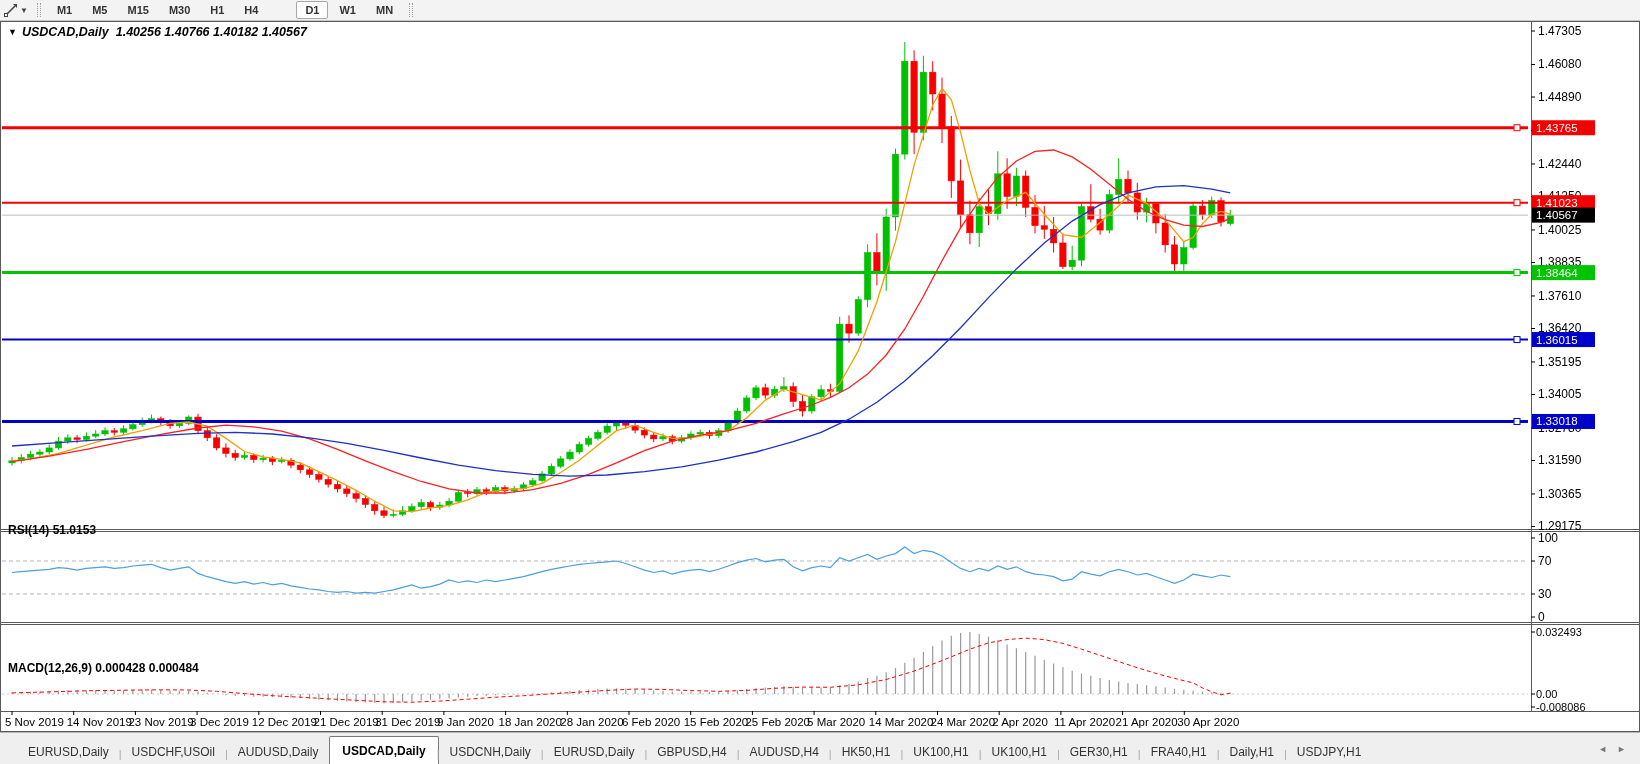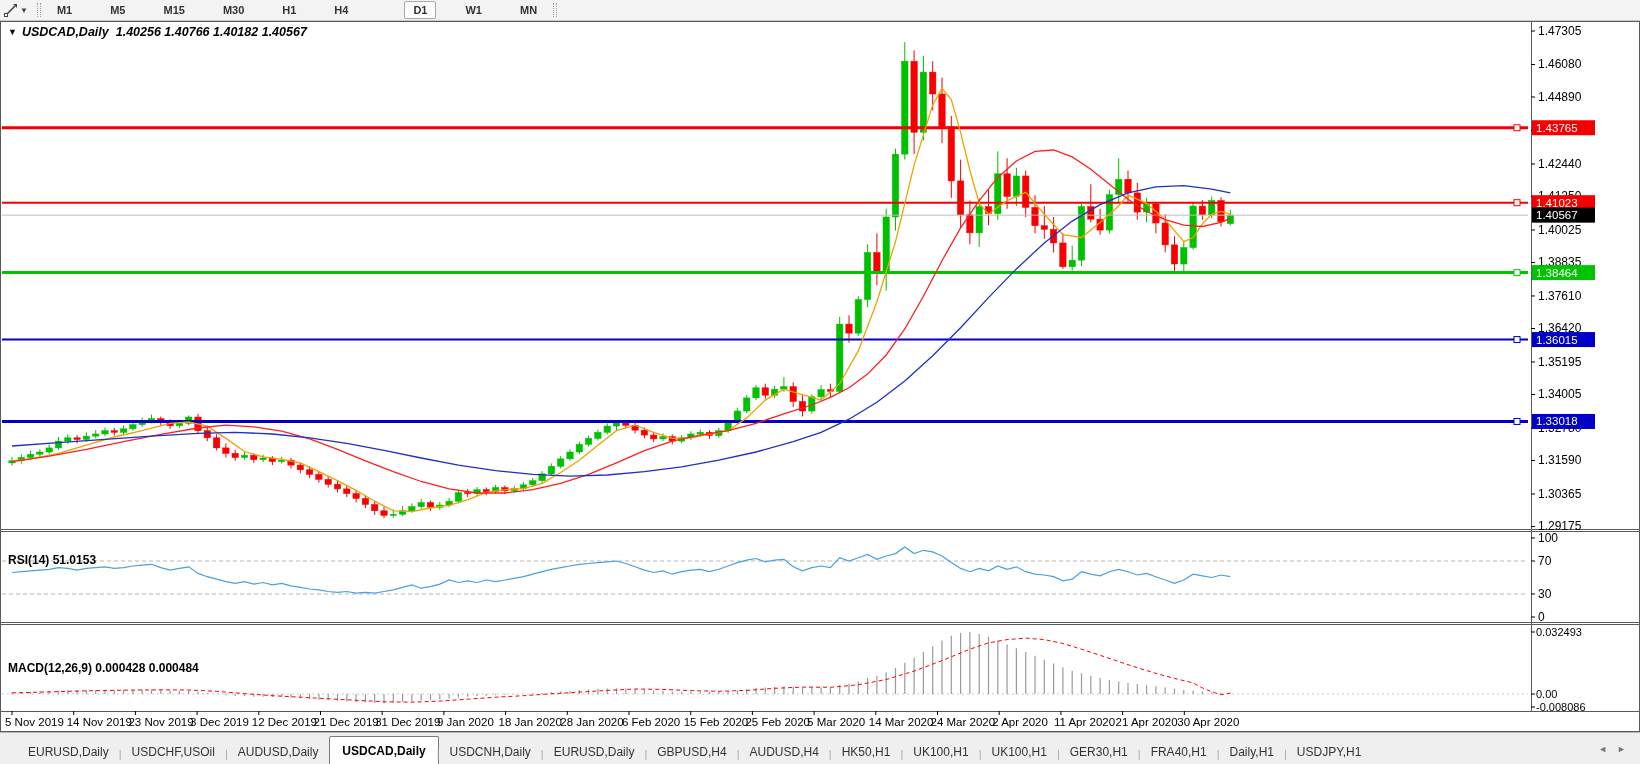--- a/index.html
+++ b/index.html
@@ -7,21 +7,21 @@
               font-family:"Liberation Sans", sans-serif; background:#ffffff; }
 
   
   .toolbar { position:absolute; top:0; left:0; width:1640px; height:21px;
              background:#f3f3f3; border-bottom:1px solid #c9c9c9;
              display:flex; align-items:center; }
   .grip { width:4px; height:14px; margin:0 6px;
           border-left:1px dotted #9f9f9f; border-right:1px dotted #9f9f9f; }
   .tool-icon { display:inline-flex; align-items:center; margin-left:3px; cursor:pointer; }
   .dd-arrow { font-size:8px; color:#444; margin:0 3px 0 1px; cursor:pointer; }
-  .tf-group { display:flex; align-items:center;gap:18px; }
+  .tf-group { display:flex; align-items:center; }
   .tf-btn { font-size:11px; font-weight:bold; color:#333; padding:2px 8px; margin:0 1px;
             border:1px solid transparent; border-radius:2px; cursor:pointer; }
   .tf-btn.active { background:#fdfdfd; border:1px solid #a8a8a8;margin-left:28px; }
 
   
   .chart-window { position:absolute; top:21px; left:0; width:1640px; height:711px; background:#fff; }
   #chart-svg { position:absolute; top:0; left:0; }
   .overlay { position:absolute; pointer-events:none; color:#000; white-space:nowrap; }
   .ohlc-line { top:4px; left:8px; font-size:12.5px; font-weight:bold;font-style:italic; }
   .ohlc-line .tri { font-size:9px; margin-right:5px; vertical-align:1px; }
@@ -595,21 +595,21 @@
       <line x1="1122.6000000000001" y1="690" x2="1122.6000000000001" y2="694" stroke="#000"></line>
       <text x="1115.6000000000001" y="705" font-size="11.5" fill="#000" font-family="&quot;Liberation Sans&quot;, sans-serif">21 Apr 2020</text>
       <line x1="1184.3" y1="690" x2="1184.3" y2="694" stroke="#000"></line>
       <text x="1177.3" y="705" font-size="11.5" fill="#000" font-family="&quot;Liberation Sans&quot;, sans-serif">30 Apr 2020</text>
     </svg>
 
   <div class="overlay ohlc-line">
     <span class="tri">▼</span><span>USDCAD,Daily</span>&nbsp;&nbsp;<span>1.40256 1.40766 1.40182 1.40567</span>
   </div>
 
-  <div class="overlay pane-label" style="top:532px">RSI(14) 51.0153</div>
+  <div class="overlay pane-label" style="top:502px">RSI(14) 51.0153</div>
   <div class="overlay pane-label" style="top:640px">MACD(12,26,9) 0.000428 0.000484</div>
 </div>
 
 <div class="tabbar">
   <div class="tabs" id="tabs">
       <span class="tab">EURUSD,Daily</span>
       <span class="tab-sep">|</span>
       <span class="tab">USDCHF,USOil</span>
       <span class="tab-sep">|</span>
       <span class="tab">AUDUSD,Daily</span>

